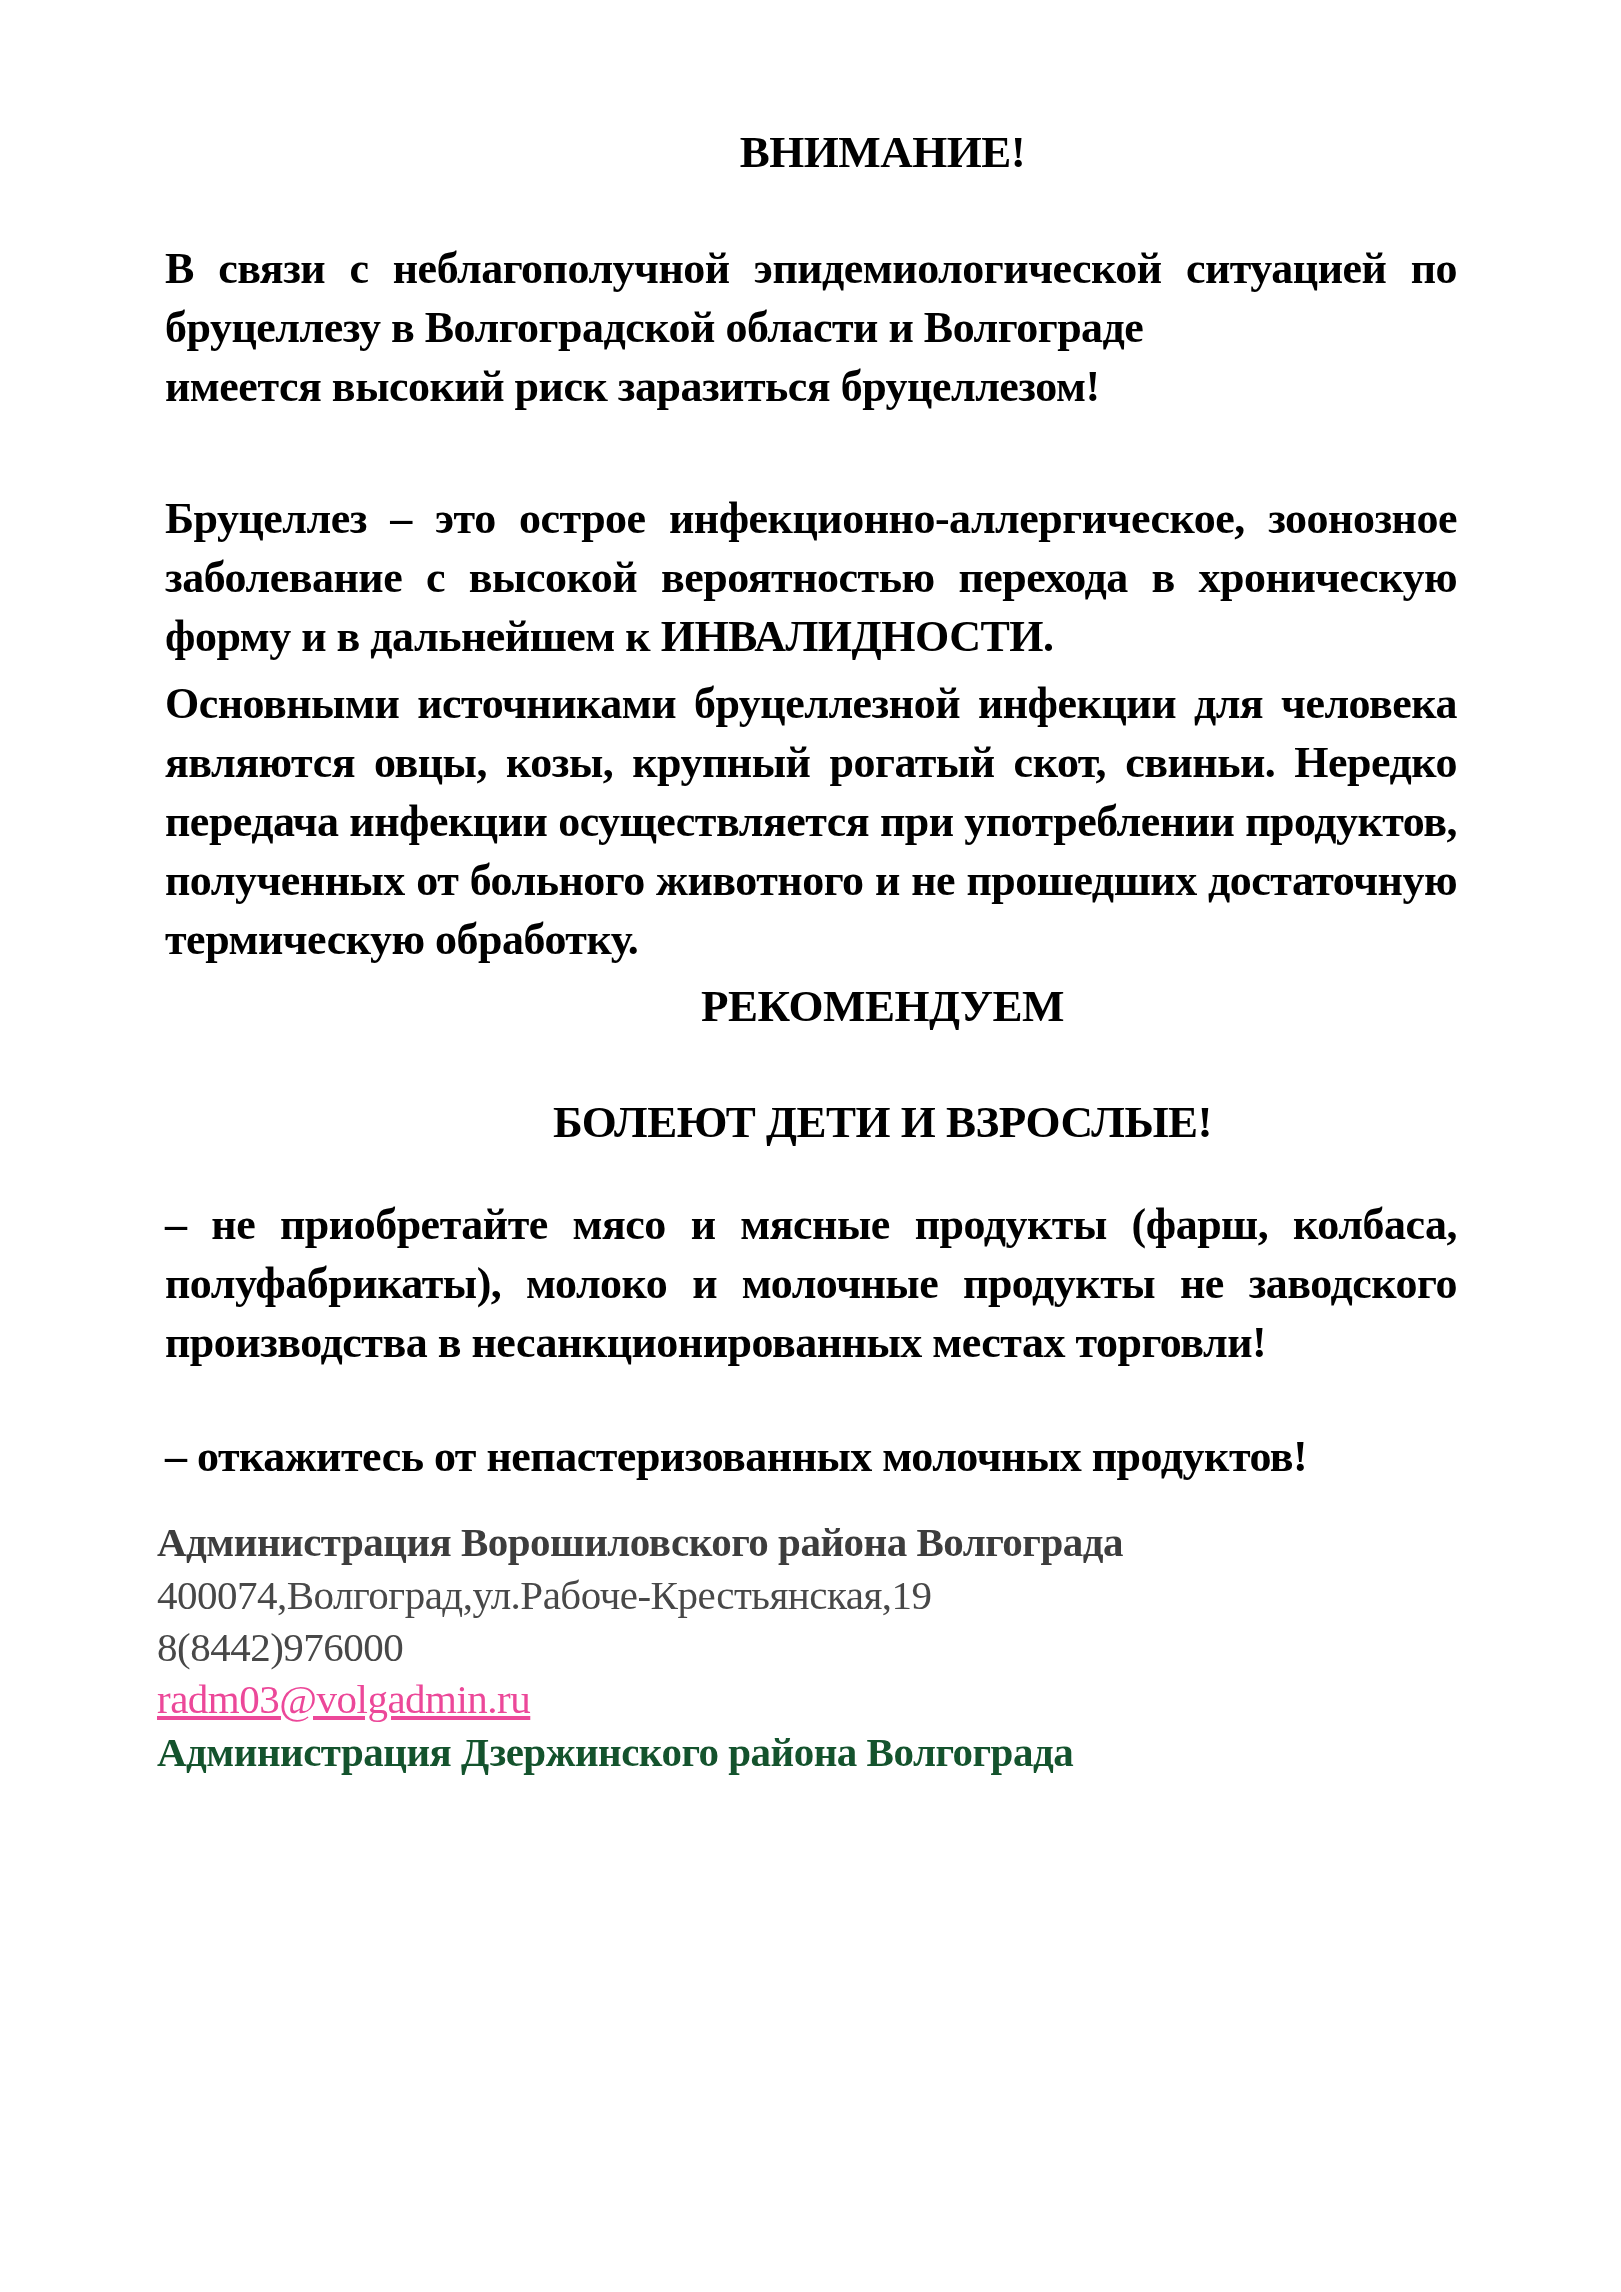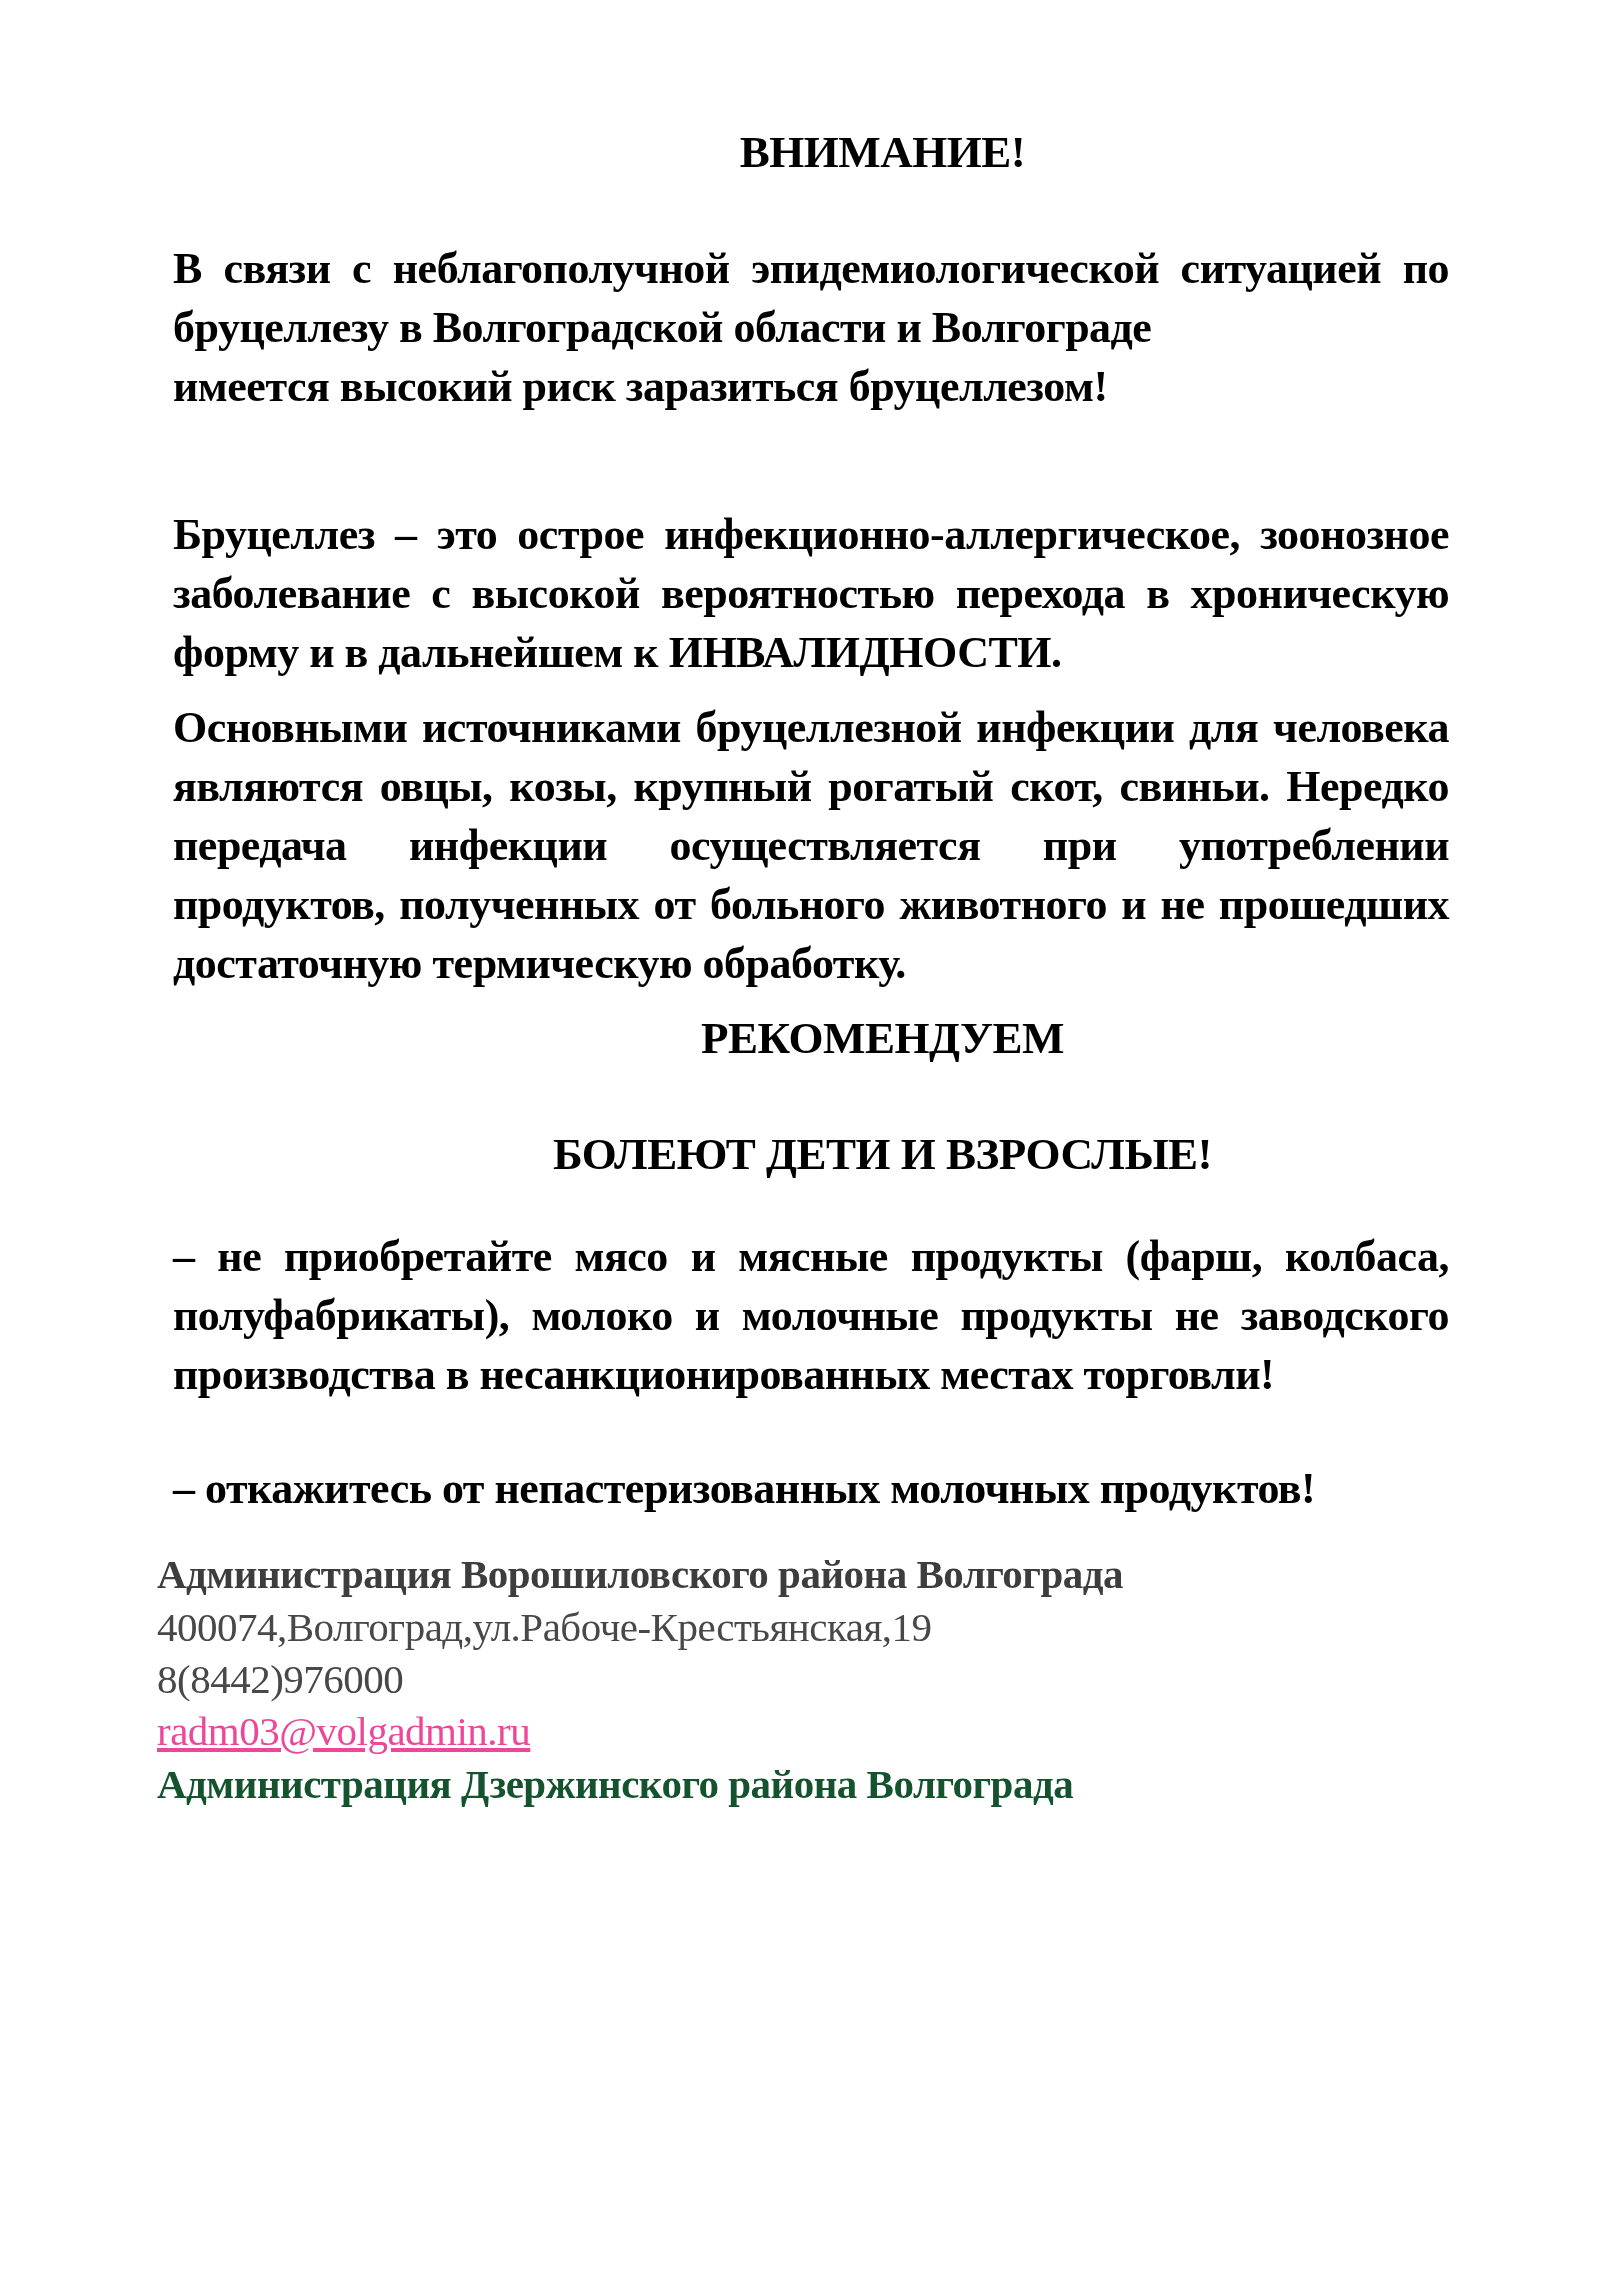--- a/index.html
+++ b/index.html
@@ -27,21 +27,21 @@
     line-height: 59px;
     margin: 0 0 57px 0;
     letter-spacing: -0.5px;
   }
   .para {
     font-size: 44px;
     font-weight: bold;
     line-height: 59px;
     text-align: justify;
     letter-spacing: -0.5px;
-    margin: 16px;
+    margin: 8px;
   }
   .para + .gap { height: 57px; }
   .heading {
     text-align: center;
     padding-left: 143px;
     font-size: 45px;
     font-weight: bold;
     line-height: 59px;
     letter-spacing: -0.5px;
     margin: 57px 0 43px 0;

